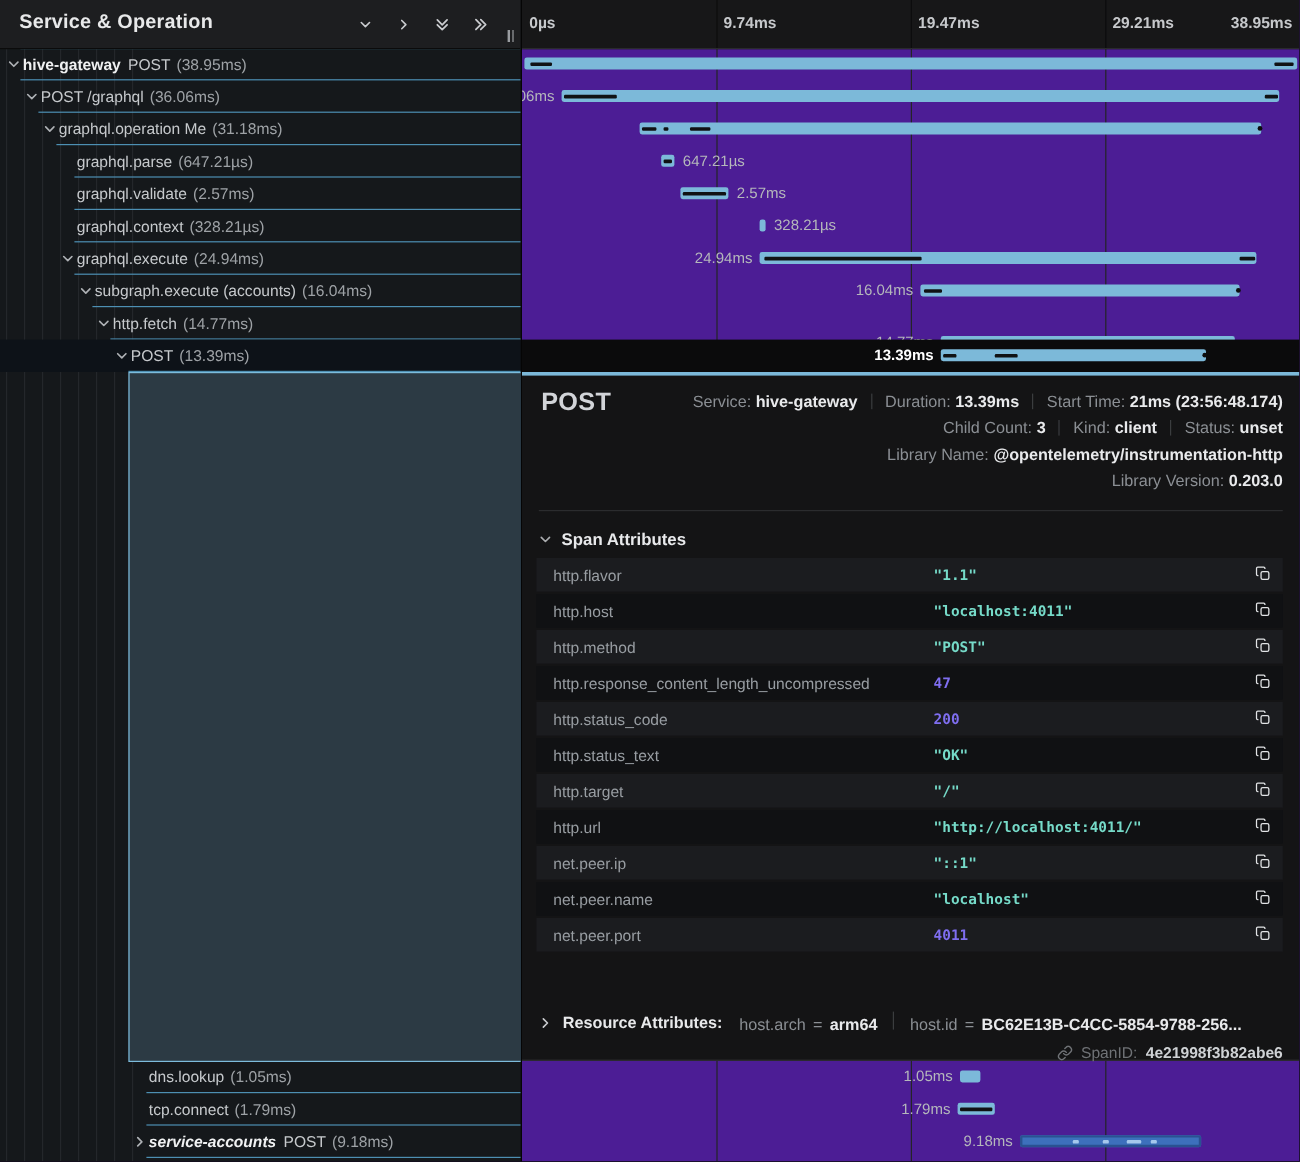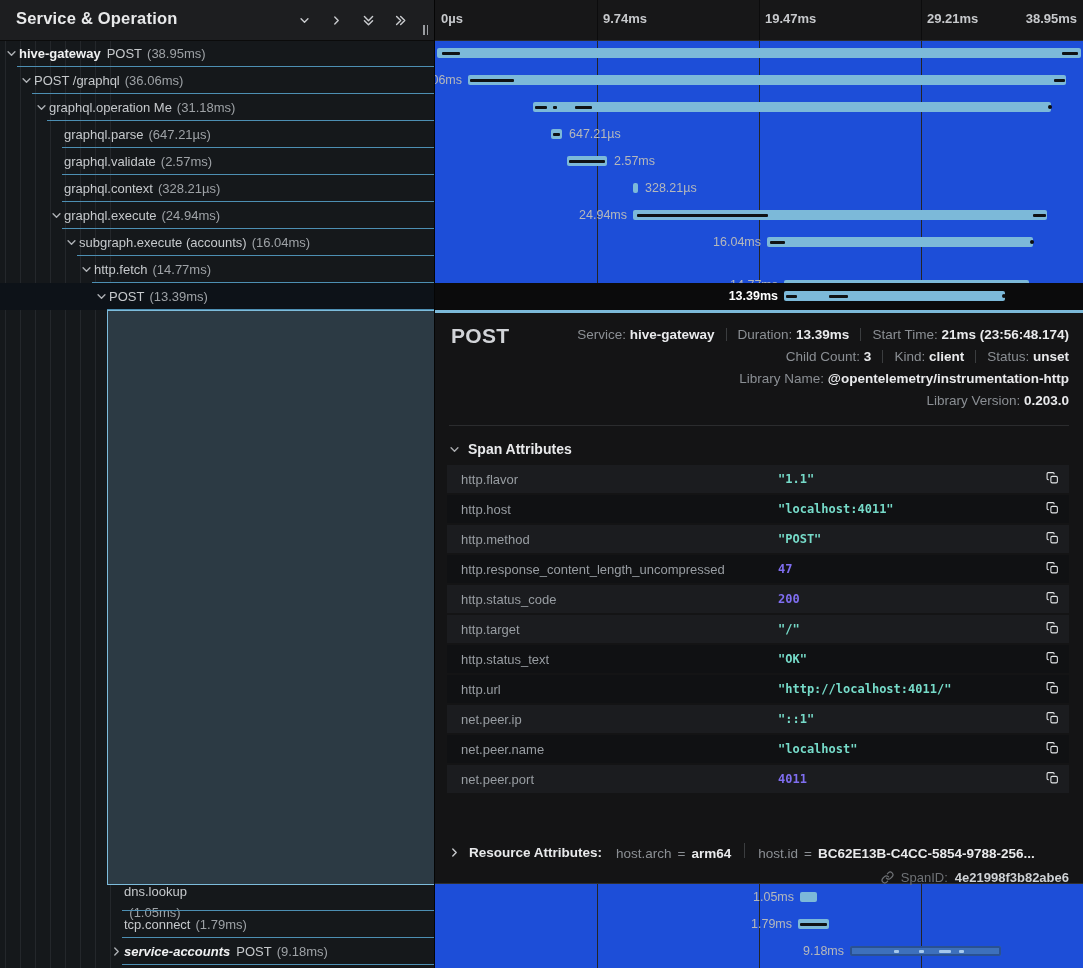--- a/index.html
+++ b/index.html
@@ -19,21 +19,21 @@
   .trow .chev{position:absolute;top:8px;color:#aeb1b5;display:flex;}
   .trow .svc{font-weight:700;color:#f0f1f2;}
   .trow .svc.ital{font-style:italic;}
   .trow .op{color:#c6c9cc;}
   .trow .dur{color:#9ea2a6;margin-left:-1px;}
   .trow .uline{position:absolute;right:0;bottom:0;height:1px;background:#4d8fb3;}
   .trow.sel{background:#0d1218;}
   .topline{position:absolute;top:40px;left:17px;right:0;height:1px;background:#4d8fb3;z-index:4;}
   #slate{position:absolute;left:107px;top:310px;width:326px;height:573px;background:#2c3a44;border:1px solid #7dbcdc;z-index:5;}
   
-  #right{position:absolute;left:435px;top:0;width:648px;height:968px;background:#1d4ed8;overflow:hidden;}
+  #right{position:absolute;left:435px;top:0;width:648px;height:968px;background:#4c1d95;overflow:hidden;}
   #divider{position:absolute;left:434px;top:0;width:1px;height:968px;background:#050505;z-index:20;}
   .gline{position:absolute;top:40px;bottom:0;width:1px;background:#242527;z-index:1;}
   .gline-ruler{position:absolute;top:0;height:40px;width:1px;background:#0c0c0d;z-index:3;}
   #ruler{position:absolute;left:0;top:0;width:648px;height:40px;background:#171718;border-bottom:1px solid #2a2b2d;z-index:2;}
   .rtick{position:absolute;top:11px;font-size:13px;font-weight:600;color:#c7c9cc;white-space:nowrap;}
   .brow{position:absolute;left:0;width:648px;height:27px;overflow:hidden;z-index:2;}
   .brow.sel{background:#0b0b0c;}
   .blabel{position:absolute;top:6px;font-size:12.5px;color:#b5b8bb;white-space:nowrap;}
   .blabel.sel{color:#ffffff;font-weight:700;}
   .bar{position:absolute;top:8px;height:10px;background:#7cb9d9;border-radius:2px;cursor:pointer;}
@@ -206,21 +206,21 @@
           </span>
     <span class="txt" style="left: 109px;">
 
       <span class="op">POST</span>
       <span class="dur">(13.39ms)</span>
     </span>
     <span class="uline" style="left: 107px;"></span>
   </div>
         <div class="trow" style="top: 884px;">
 
-    <span class="txt" style="left: 124px; flex-direction: column;">
+    <span class="txt" style="left: 124px;">
 
       <span class="op">dns.lookup</span>
       <span class="dur">(1.05ms)</span>
     </span>
     <span class="uline" style="left: 122px;"></span>
   </div>
         <div class="trow" style="top: 911px;">
 
     <span class="txt" style="left: 124px;">
 
@@ -443,33 +443,33 @@
           <div class="arow lt">
     <span class="akey">http.status_code</span>
     <span class="aval num">200</span>
     <button class="copy">
               <svg width="13" height="14" viewBox="0 0 24 24" fill="none" stroke="currentColor" stroke-width="2" stroke-linejoin="round">
                 <rect x="9" y="9" width="12" height="12" rx="2.5"></rect>
                 <path d="M5 15H4a2 2 0 0 1-2-2V4a2 2 0 0 1 2-2h9a2 2 0 0 1 2 2v1"></path>
               </svg>
             </button>
   </div>
+          <div class="arow dk">
+    <span class="akey">http.status_text</span>
+    <span class="aval str">"OK"</span>
+    <button class="copy">
+              <svg width="13" height="14" viewBox="0 0 24 24" fill="none" stroke="currentColor" stroke-width="2" stroke-linejoin="round">
+                <rect x="9" y="9" width="12" height="12" rx="2.5"></rect>
+                <path d="M5 15H4a2 2 0 0 1-2-2V4a2 2 0 0 1 2-2h9a2 2 0 0 1 2 2v1"></path>
+              </svg>
+            </button>
+  </div>
           <div class="arow lt">
     <span class="akey">http.target</span>
     <span class="aval str">"/"</span>
-    <button class="copy">
-              <svg width="13" height="14" viewBox="0 0 24 24" fill="none" stroke="currentColor" stroke-width="2" stroke-linejoin="round">
-                <rect x="9" y="9" width="12" height="12" rx="2.5"></rect>
-                <path d="M5 15H4a2 2 0 0 1-2-2V4a2 2 0 0 1 2-2h9a2 2 0 0 1 2 2v1"></path>
-              </svg>
-            </button>
-  </div>
-          <div class="arow dk">
-    <span class="akey">http.status_text</span>
-    <span class="aval str">"OK"</span>
     <button class="copy">
               <svg width="13" height="14" viewBox="0 0 24 24" fill="none" stroke="currentColor" stroke-width="2" stroke-linejoin="round">
                 <rect x="9" y="9" width="12" height="12" rx="2.5"></rect>
                 <path d="M5 15H4a2 2 0 0 1-2-2V4a2 2 0 0 1 2-2h9a2 2 0 0 1 2 2v1"></path>
               </svg>
             </button>
   </div>
           <div class="arow dk">
     <span class="akey">http.url</span>
     <span class="aval str">"http://localhost:4011/"</span>

